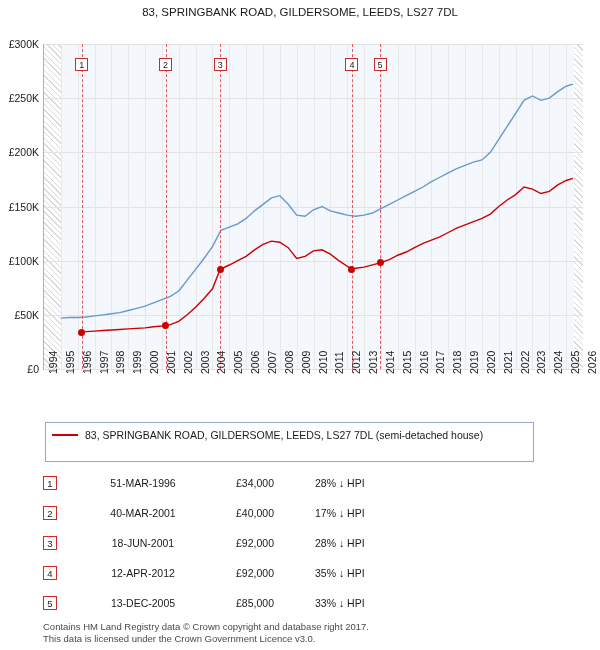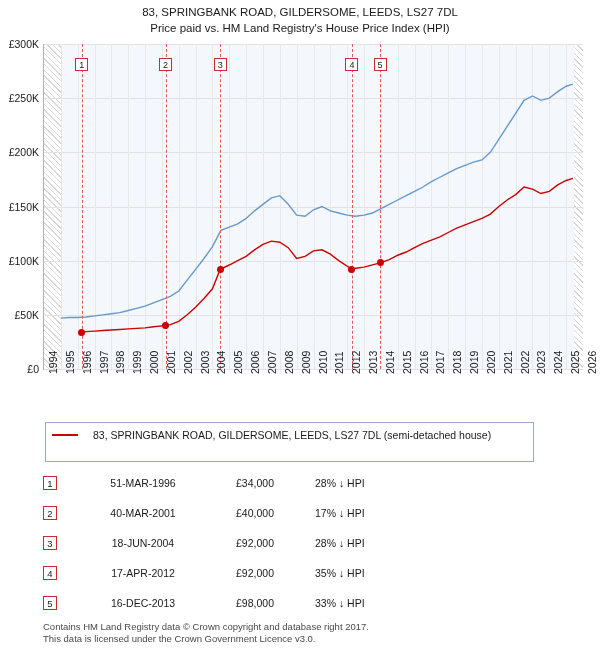--- a/index.html
+++ b/index.html
@@ -133,21 +133,20 @@
     box-sizing: border-box;
     background: #ffffff;
     padding: 4px 6px;
   }
   .legend-row {
     display: flex;
     align-items: center;
     height: 15px;
     font-size: 10.5px;
     color: #1a1a1a;
-    gap: 8px;
   }
   .swatch {
     width: 26px;
     height: 0;
     border-top-width: 2px;
     border-top-style: solid;
     margin-right: 7px;
     flex: none;
   }
 
@@ -210,21 +209,20 @@
     color: #4a4a4a;
   }
 </style>
 </head>
 <body>
 
 <div id="page">
 
   <div class="title">
     <div>83, SPRINGBANK ROAD, GILDERSOME, LEEDS, LS27 7DL</div>
-    <div>Price paid vs. HM Land Registry's House Price Index (HPI)</div>
   </div>
 
   <div id="plot">
     <div id="plotinner">
         <div class="band" style="left: 16.8438px; width: 512.892px;"></div>
         <div class="hatch" style="left: 0px; width: 16.8438px;"></div>
         <div class="hatch" style="left: 529.736px; width: 9.26406px;"></div>
         <div class="gridh" style="top: 325px;"></div>
         <div class="gridh" style="top: 270.833px;"></div>
         <div class="gridh" style="top: 216.667px;"></div>
@@ -300,34 +298,34 @@
       <span class="sale-hpi">28% ↓ HPI</span>
     </div>
     <div class="sale-row">
       <span class="sale-num">2</span>
       <span class="sale-date">40-MAR-2001</span>
       <span class="sale-price">£40,000</span>
       <span class="sale-hpi">17% ↓ HPI</span>
     </div>
     <div class="sale-row">
       <span class="sale-num">3</span>
-      <span class="sale-date">18-JUN-2004</span>
+      <span class="sale-date">18-JUN-2001</span>
       <span class="sale-price">£92,000</span>
       <span class="sale-hpi">28% ↓ HPI</span>
     </div>
     <div class="sale-row">
       <span class="sale-num">4</span>
-      <span class="sale-date">17-APR-2012</span>
+      <span class="sale-date">12-APR-2012</span>
       <span class="sale-price">£92,000</span>
       <span class="sale-hpi">35% ↓ HPI</span>
     </div>
     <div class="sale-row">
       <span class="sale-num">5</span>
-      <span class="sale-date">16-DEC-2013</span>
-      <span class="sale-price">£98,000</span>
+      <span class="sale-date">13-DEC-2005</span>
+      <span class="sale-price">£85,000</span>
       <span class="sale-hpi">33% ↓ HPI</span>
     </div>
   </div>
 
   <div id="footer">
     <div>Contains HM Land Registry data © Crown copyright and database right 2017.</div>
     <div>This data is licensed under the Crown Government Licence v3.0.</div>
   </div>
 
 <div class="ylabel" style="top: 369px;">£0</div>

